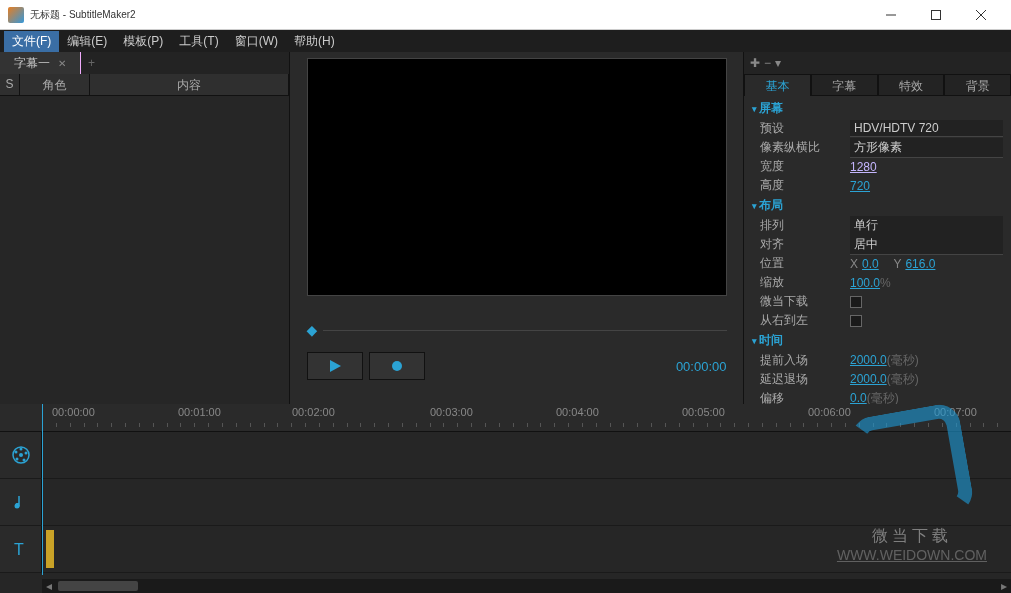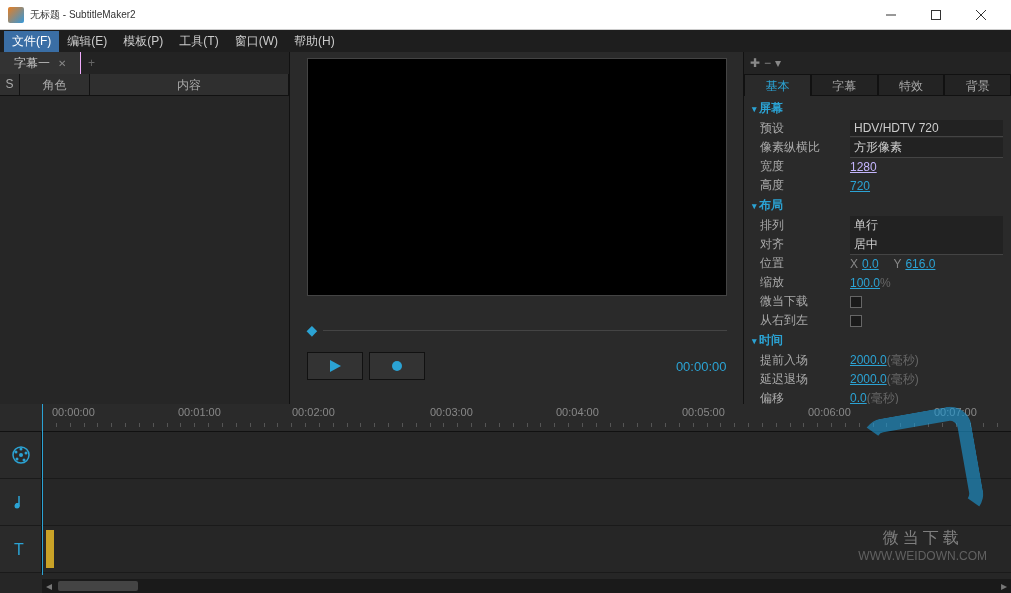--- a/index.html
+++ b/index.html
@@ -76,21 +76,21 @@
 .tl-track.text .tl-track-body::before { content: ""; position: absolute; left: 4px; top: 4px; bottom: 4px; width: 8px; background: #c9a227; }
 .tl-playhead { position: absolute; left: 42px; top: 0; bottom: 18px; width: 1px; background: #2ba3d4; }
 .tl-scroll { position: absolute; bottom: 0; left: 42px; right: 0; height: 14px; background: #1a1a1a; display: flex; align-items: center; }
 .tl-scroll-thumb { height: 10px; background: #444; width: 80px; margin-left: 2px; border-radius: 2px; }
 .tl-scroll-arrow { width: 14px; text-align: center; color: #777; cursor: pointer; }
 
 
 .watermark { position: absolute; right: 24px; bottom: 30px; opacity: 0.6; text-align: center; pointer-events: none; }
 .watermark .logo { width: 110px; height: 110px; border: 14px solid #1d9bd8; border-radius: 22px; border-left-color: transparent; border-bottom-color: transparent; transform: rotate(-10deg); position: relative; margin: 0 auto; }
 .watermark .t1 { color: #bbb; font-size: 16px; margin-top: 6px; letter-spacing: 4px; }
-.watermark .t2 { color: #888; font-size: 12px; }
+.watermark .t2 { color: #888; font-size: 14px; text-decoration: underline; }
 
 svg { display: block; }
 </style>
 </head>
 <body>
 
 <div class="titlebar">
   <div class="icon"></div>
   <div class="title">无标题 - SubtitleMaker2</div>
   <div class="winbtns">

